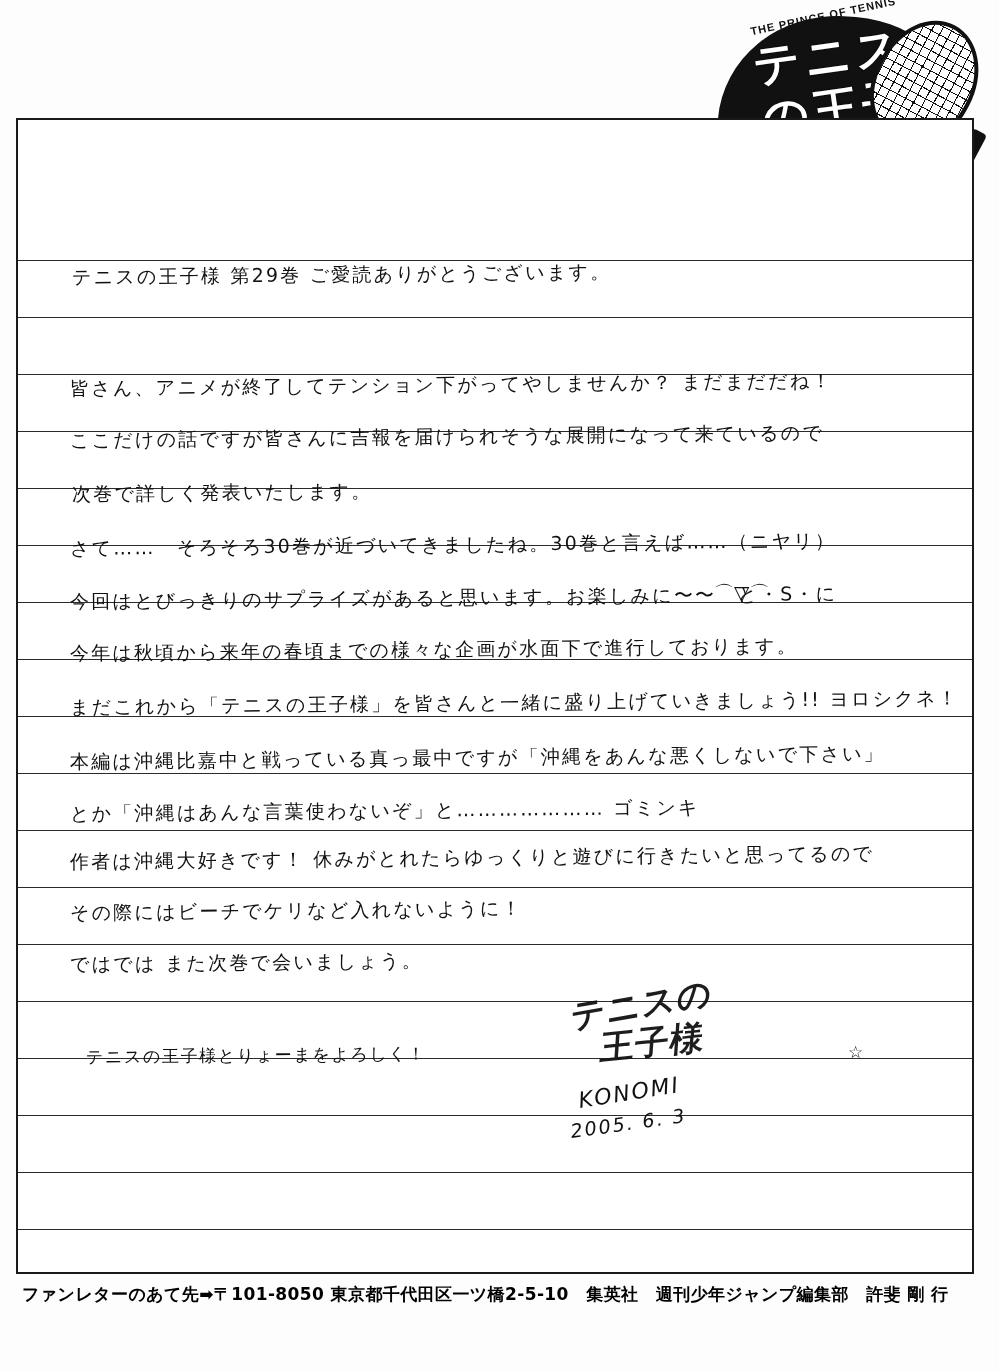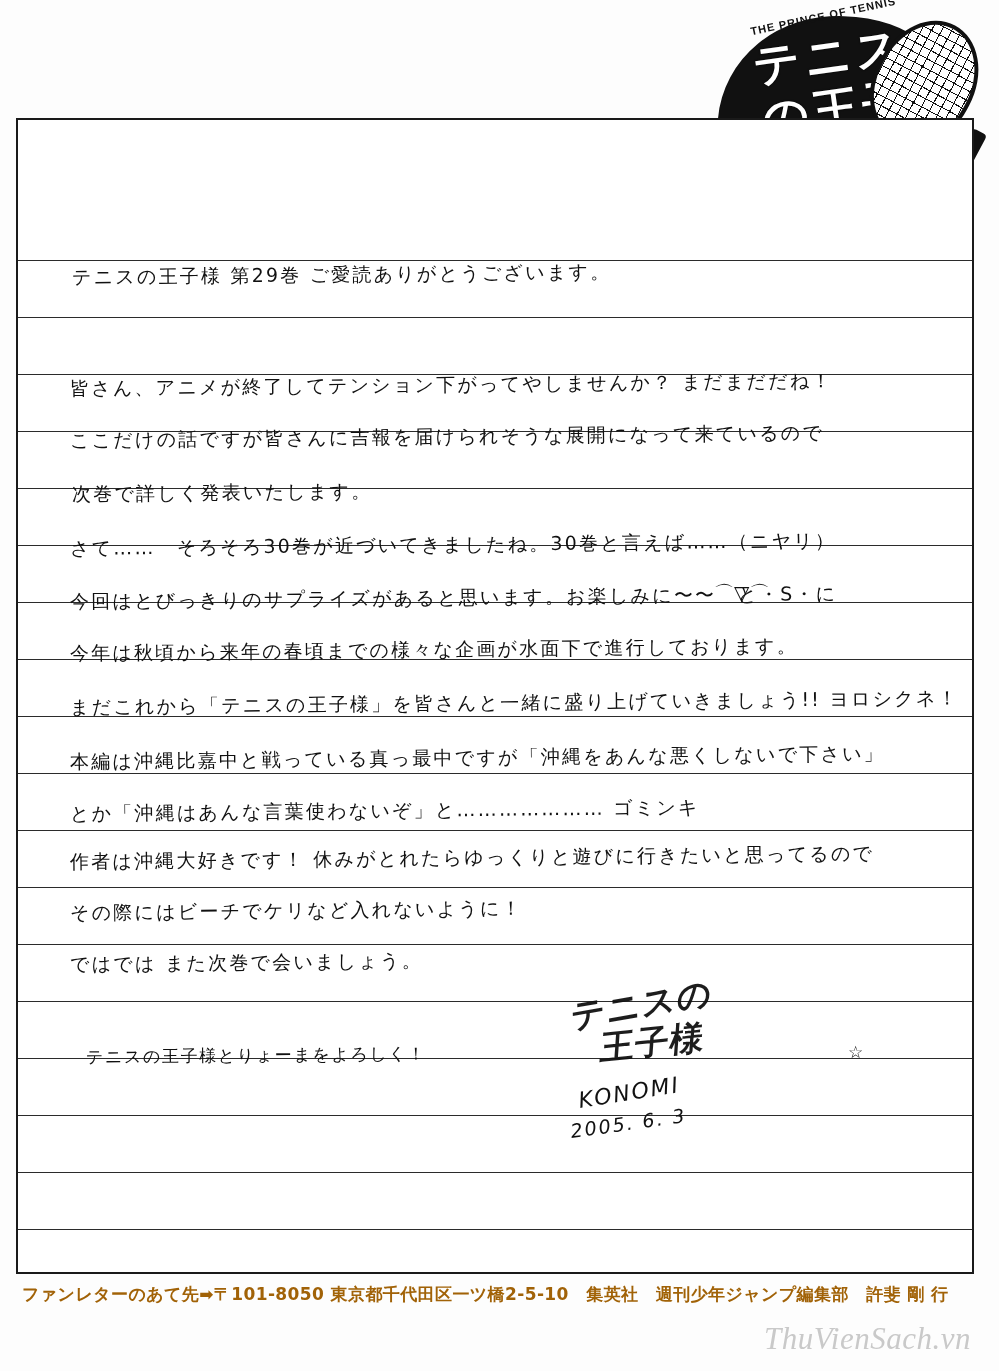--- a/index.html
+++ b/index.html
@@ -192,21 +192,21 @@
 
   
   #footer {
     position: absolute;
     left: 22px;
     top: 1283px;
     width: 940px;
     font-family: "DejaVu Sans", sans-serif;
     font-size: 17px;
     font-weight: 700;
-    color: #a16207;
+    color: #000000;
     letter-spacing: 0.4px;
     white-space: nowrap;
   }
 
   
   #watermark {
     position: absolute;
     right: 28px;
     bottom: 14px;
     font-family: "Liberation Serif", serif;
@@ -273,15 +273,14 @@
   <div id="signature">
     <div class="sig-text sig-scribble">テニスの</div>
     <div class="sig-text sig-scribble2">王子様</div>
     <div class="sig-text sig-name">KONOMI</div>
     <div class="sig-text sig-date">2005. 6. 3</div>
     <div class="sig-star">☆</div>
   </div>
 
   <div id="footer">ファンレターのあて先➡〒101-8050 東京都千代田区一ツ橋2-5-10　集英社　週刊少年ジャンプ編集部　許斐 剛 行</div>
 
-  <div id="watermark">ThuVienSach.vn</div>
 
 </div>
 
 </body></html>

